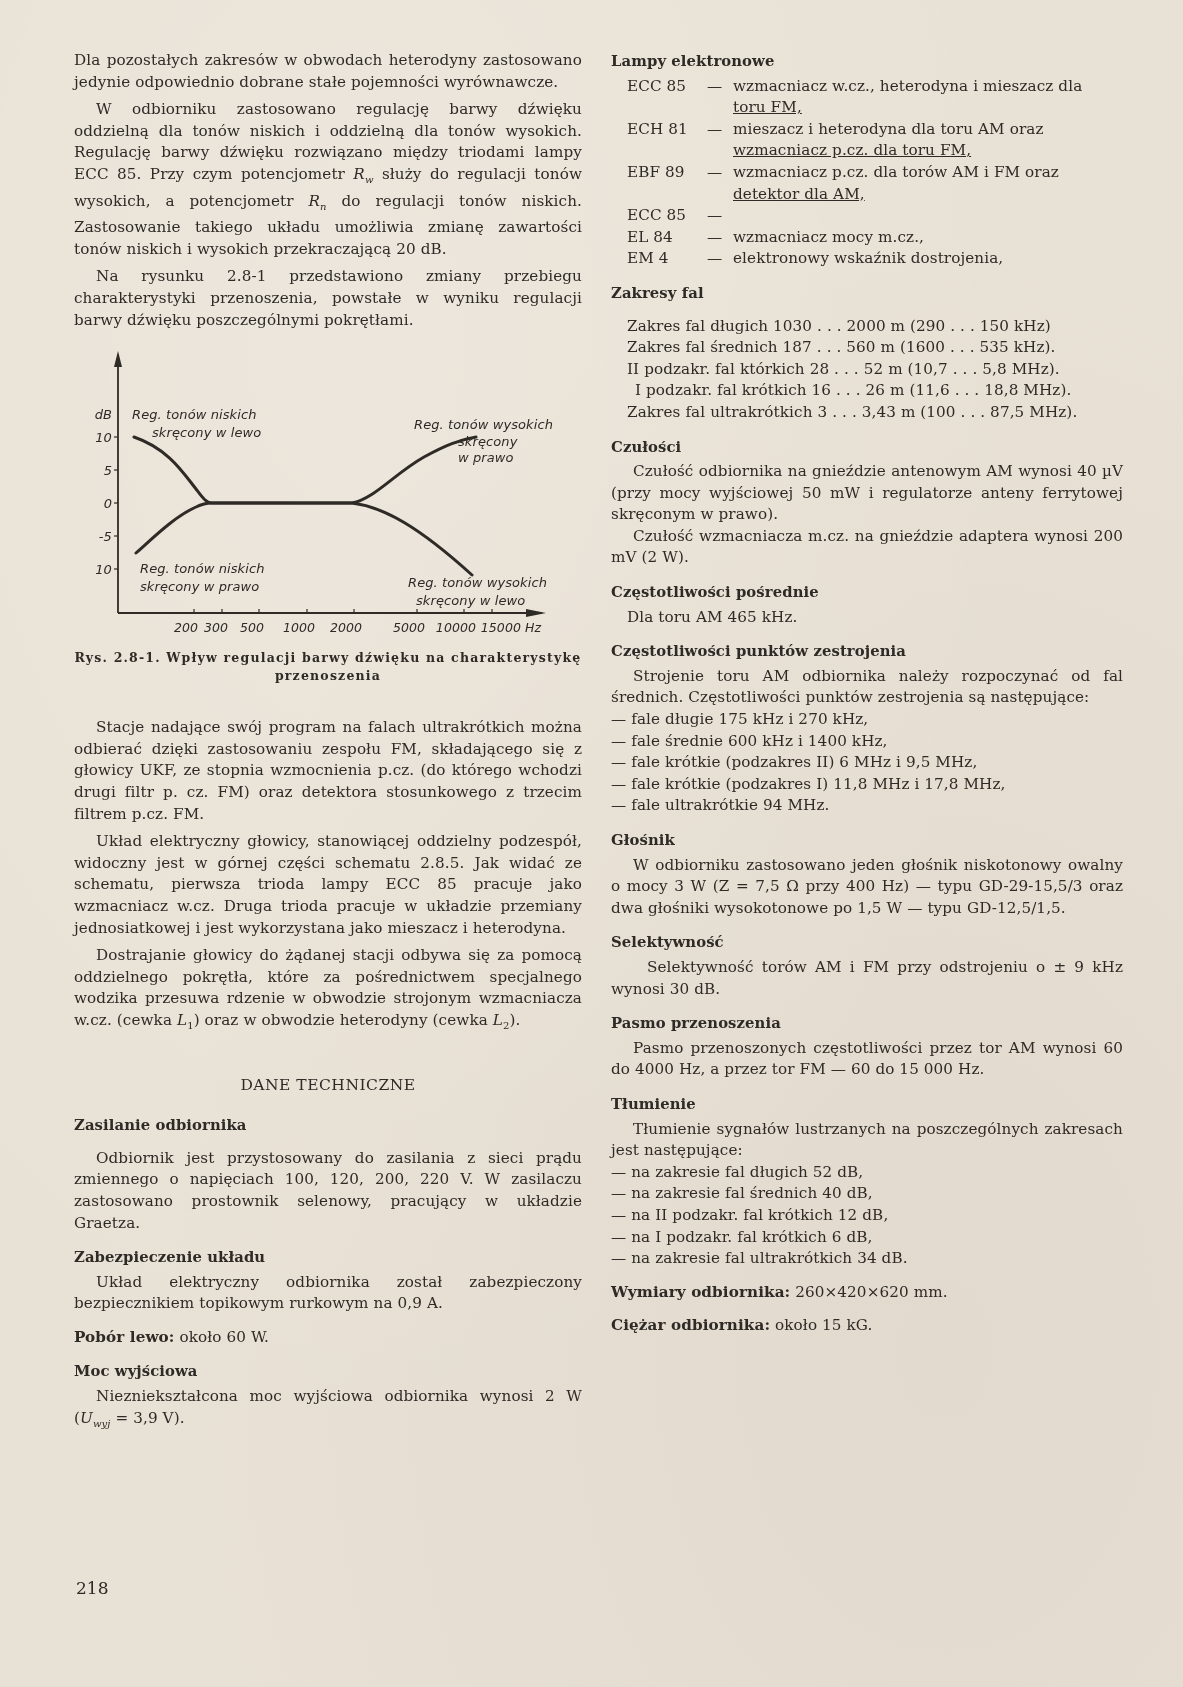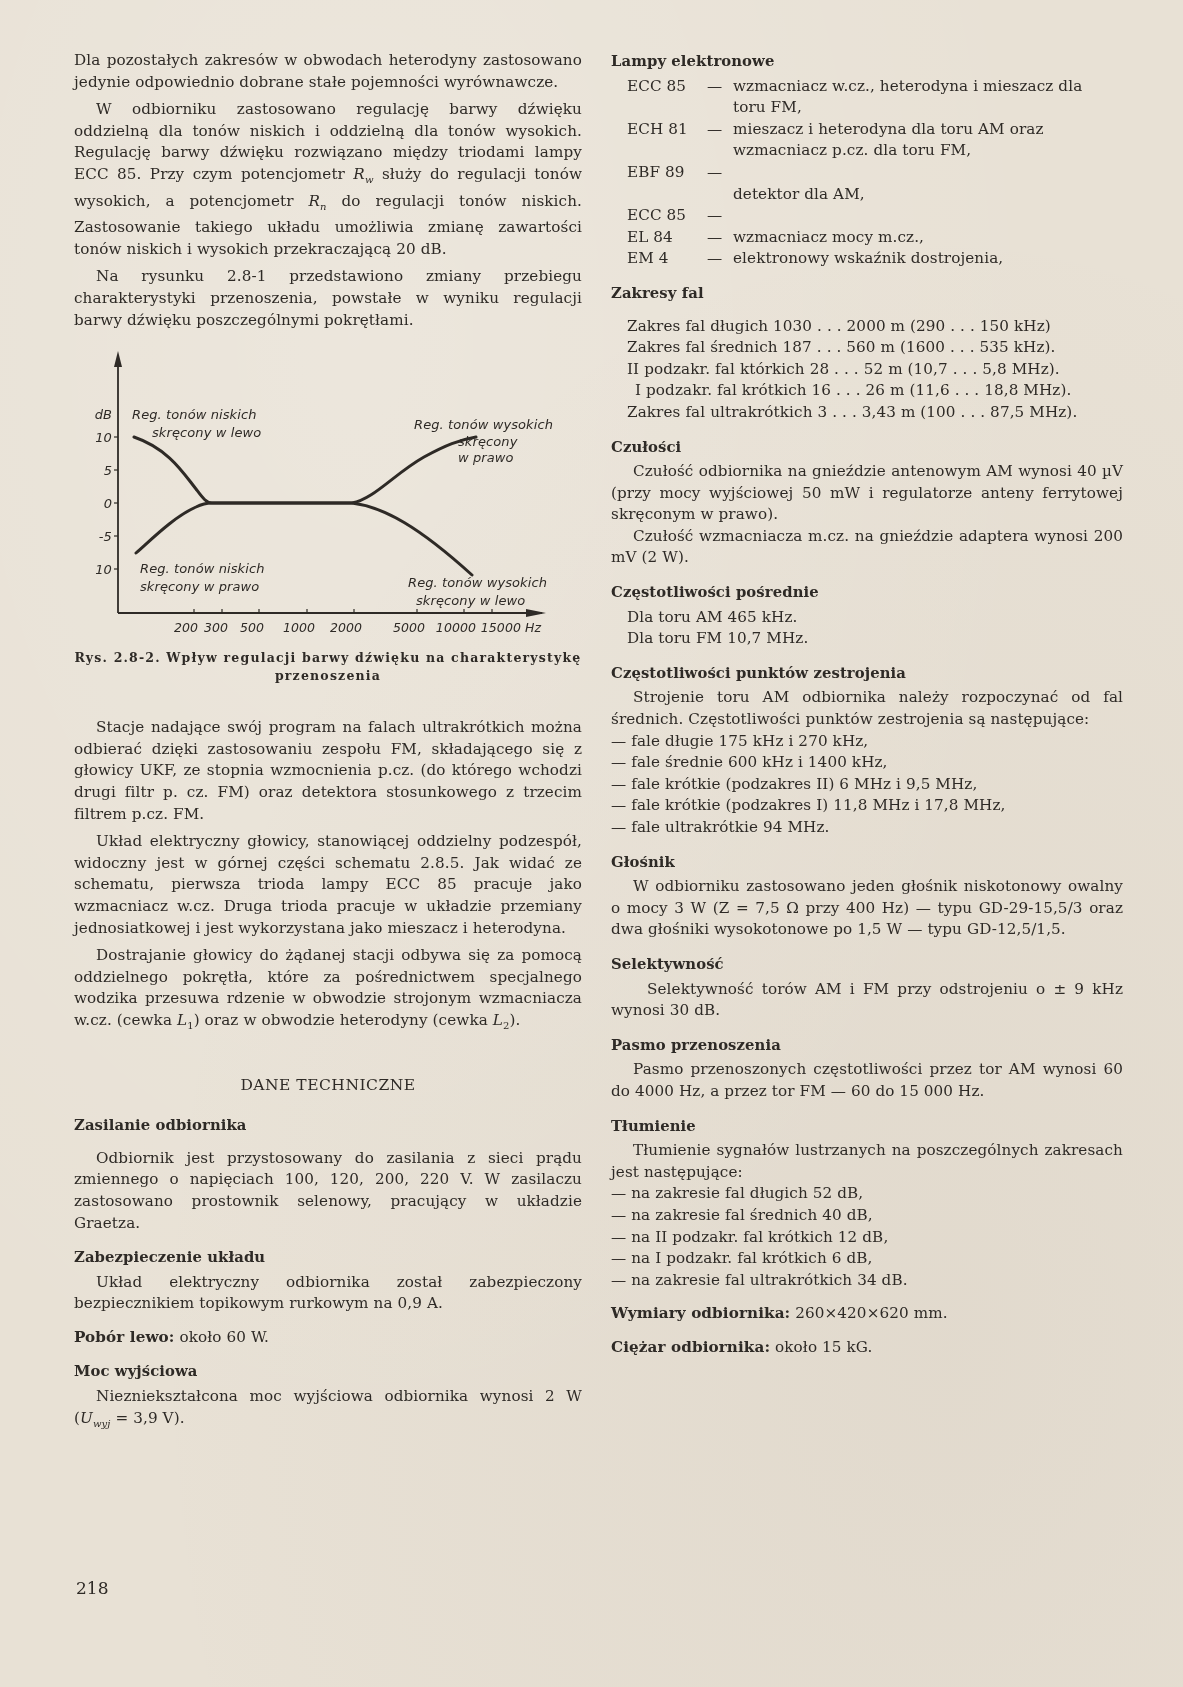--- a/index.html
+++ b/index.html
@@ -35,21 +35,21 @@
     text-align: center; font-size: 15.5px; letter-spacing: 0.5px; margin: 2px;
   }
   .caption {
     text-align: center; font-weight: bold; font-size: 12.5px; line-height: 18px;
     letter-spacing: 1.2px;
   }
   .lamp-row { display: flex; }
   .lamp-code { width: 80px; padding-left: 16px; flex: none; white-space: nowrap; }
   .lamp-dash { width: 26px; flex: none; }
   .lamp-desc { flex: 1; text-align: justify; padding-right: 2px; }
-  .lamp-cont { padding-left: 122px; }
+  .lamp-cont { padding-left: 122px; text-decoration: underline; }
   .range { padding-left: 16px; white-space: nowrap; }
   .range.i1 { padding-left: 24px; }
   .bullet { white-space: nowrap; }
   .page-num { position: absolute; left: 76px; top: 1578px; font-size: 17px; }
   .chart-wrap { position: relative; width: 508px; height: 300px; margin-top: 18px; }
   .chart-wrap svg { position: absolute; left: 0; top: 0; }
   .it { font-family: "DejaVu Sans", "Liberation Sans", sans-serif; font-style: italic; }
   sub { font-size: 10px; }
 </style>
 </head>
@@ -124,21 +124,21 @@
           <text x="340" y="80">Reg. tonów wysokich</text>
           <text x="384" y="97">skręcony</text>
           <text x="384" y="113">w prawo</text>
           <text x="334" y="238">Reg. tonów wysokich</text>
           <text x="342" y="256">skręcony w lewo</text>
         </g>
       </svg>
     </div>
 
     <div class="caption">
-      <div>Rys. 2.8-2. Wpływ regulacji barwy dźwięku na charakterystykę</div>
+      <div>Rys. 2.8-1. Wpływ regulacji barwy dźwięku na charakterystykę</div>
       <div>przenoszenia</div>
     </div>
 
     <div style="height:32px"></div>
     <p class="ind">Stacje nadające swój program na falach ultrakrótkich można odbierać dzięki zastosowaniu zespołu FM, składającego się z głowicy UKF, ze stopnia wzmocnienia p.cz. (do którego wchodzi drugi filtr p. cz. FM) oraz detektora stosunkowego z trzecim filtrem p.cz. FM.</p>
     <div class="gap-s"></div>
     <p class="ind">Układ elektryczny głowicy, stanowiącej oddzielny podzespół, widoczny jest w górnej części schematu 2.8.5. Jak widać ze schematu, pierwsza trioda lampy ECC 85 pracuje jako wzmacniacz w.cz. Druga trioda pracuje w układzie przemiany jednosiatkowej i jest wykorzystana jako mieszacz i heterodyna.</p>
     <div class="gap-s"></div>
     <p class="ind"><span>Dostrajanie głowicy do żądanej stacji odbywa się za pomocą oddzielnego pokrętła, które za pośrednictwem specjalnego wodzika przesuwa rdzenie w obwodzie strojonym wzmacniacza w.cz. (cewka </span><i>L</i><sub>1</sub><span>) oraz w obwodzie heterodyny (cewka </span><i>L</i><sub>2</sub><span>).</span></p>
 
@@ -174,20 +174,21 @@
       <div class="lamp-cont">toru FM,</div>
       <div class="lamp-row">
           <span class="lamp-code">ECH 81</span>
           <span class="lamp-dash">—</span>
           <span class="lamp-desc">mieszacz i heterodyna dla toru AM oraz</span>
         </div>
       <div class="lamp-cont">wzmacniacz p.cz. dla toru FM,</div>
       <div class="lamp-row">
           <span class="lamp-code">EBF 89</span>
           <span class="lamp-dash">—</span>
+          <span class="lamp-desc">wzmacniacz p.cz. dla torów AM i FM oraz</span>
         </div>
       <div class="lamp-cont">detektor dla AM,</div>
       <div class="lamp-row">
           <span class="lamp-code">ECC 85</span>
           <span class="lamp-dash">—</span>
         </div>
       <div class="lamp-row">
           <span class="lamp-code">EL 84</span>
           <span class="lamp-dash">—</span>
           <span class="lamp-desc">wzmacniacz mocy m.cz.,</span>
@@ -213,21 +214,20 @@
     <div class="gap-m"></div>
     <p class="h">Czułości</p>
     <div style="height:4px"></div>
     <p class="ind">Czułość odbiornika na gnieździe antenowym AM wynosi 40 µV (przy mocy wyjściowej 50 mW i regulatorze anteny ferrytowej skręconym w prawo).</p>
     <p class="ind">Czułość wzmacniacza m.cz. na gnieździe adaptera wynosi 200 mV (2 W).</p>
 
     <div class="gap-m"></div>
     <p class="h">Częstotliwości pośrednie</p>
     <div style="height:4px"></div>
     <div class="range">Dla toru AM 465 kHz.</div>
-    <div class="range">Dla toru FM 10,7 MHz.</div>
 
     <div class="gap-m"></div>
     <p class="h">Częstotliwości punktów zestrojenia</p>
     <div style="height:4px"></div>
     <p class="ind">Strojenie toru AM odbiornika należy rozpoczynać od fal średnich. Częstotliwości punktów zestrojenia są następujące:</p>
     <div>
       <div class="bullet">— fale długie 175 kHz i 270 kHz,</div>
       <div class="bullet">— fale średnie 600 kHz i 1400 kHz,</div>
       <div class="bullet">— fale krótkie (podzakres II) 6 MHz i 9,5 MHz,</div>
       <div class="bullet">— fale krótkie (podzakres I) 11,8 MHz i 17,8 MHz,</div>

